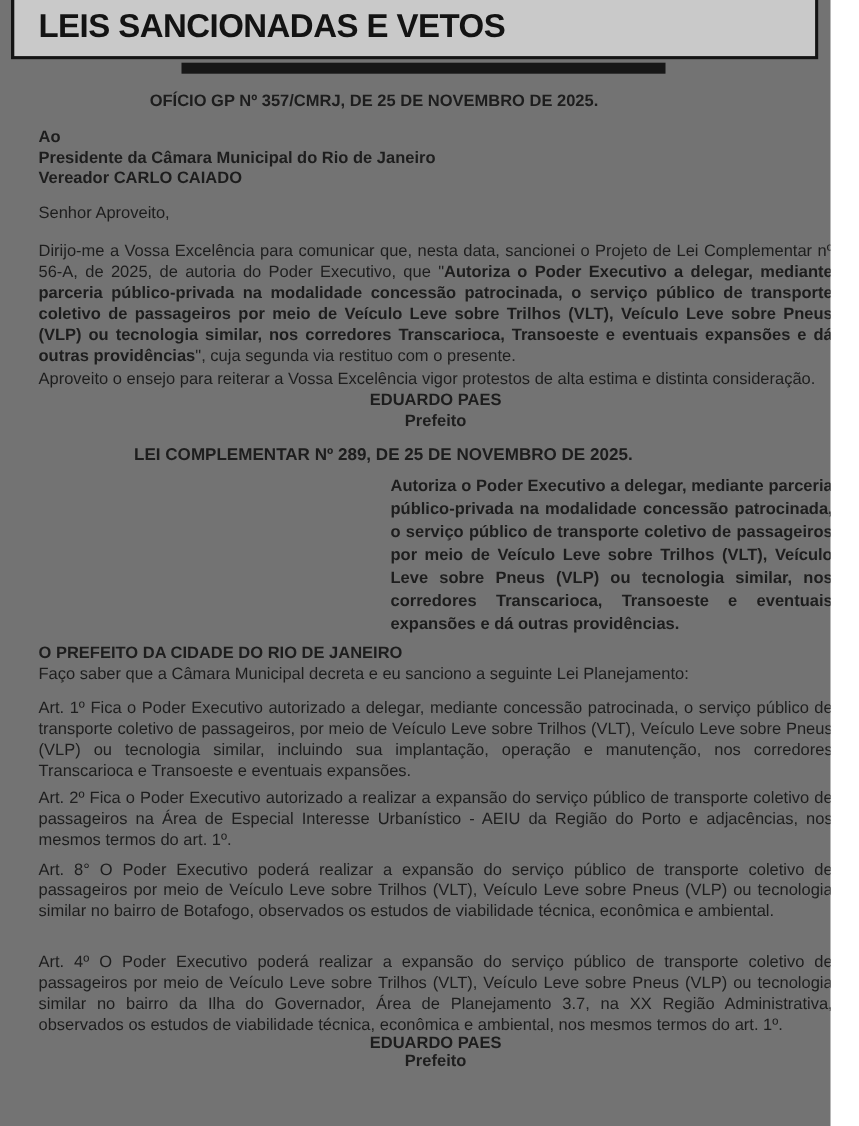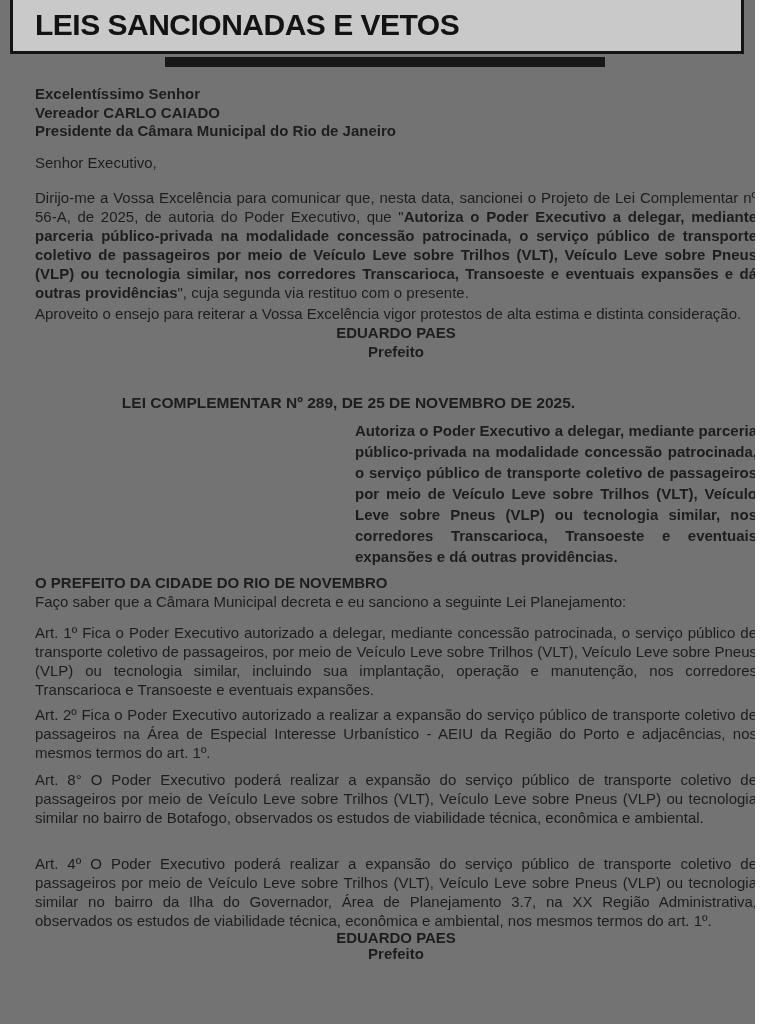--- a/index.html
+++ b/index.html
@@ -38,21 +38,21 @@
     font-weight:bold;
   }
   .addressee{margin-top:15px;font-weight:bold;line-height:18.5px;}
   .salutation{margin-top:12px;}
   .para{margin-top:16px;text-align:justify;}
   .para .bold{font-weight:bold;}
   .closing{margin-top:2px;text-align:justify;}
   .sig-name{text-align:center;font-weight:bold;}
   .sig-role{text-align:center;font-weight:bold;}
   .lei-title{
-    margin-top:32px;text-align:center;padding-right:95px;
+    margin-top:12px;text-align:center;padding-right:95px;
     font-weight:bold;font-size:15.5px;
   }
   .ementa{
     margin:8px 0 0 320px;font-weight:bold;text-align:justify;
     line-height:21px;
   }
   .autor{margin:4px 0 0 320px;}
   .preamble-title{margin-top:6px;font-weight:bold;}
   .preamble-text{margin-top:0;}
   .article{text-align:justify;}
@@ -75,42 +75,43 @@
 
 <div class="page">
 
   <div class="banner">
     <span class="banner-title">LEIS SANCIONADAS E VETOS</span>
   </div>
   <div class="banner-shadow"></div>
 
   <div class="content">
 
+    <div class="oficio-title">OFÍCIO GP Nº 357/CMRJ, DE 25 DE NOVEMBRO DE 2025.</div>
 
     <div class="addressee">
-      <div>Excelentíssimo Senhor</div>
+      <div>Ao</div>
+      <div>Presidente da Câmara Municipal do Rio de Janeiro</div>
       <div>Vereador CARLO CAIADO</div>
-      <div>Presidente da Câmara Municipal do Rio de Janeiro</div>
     </div>
 
-    <div class="salutation">Senhor Executivo,</div>
+    <div class="salutation">Senhor Aproveito,</div>
 
     <div class="para"><span>Dirijo-me a Vossa Excelência para comunicar que, nesta data, sancionei o Projeto de Lei Complementar nº 56-A, de 2025, de autoria do Poder Executivo, que "</span><span class="bold">Autoriza o Poder Executivo a delegar, mediante parceria público-privada na modalidade concessão patrocinada, o serviço público de transporte coletivo de passageiros por meio de Veículo Leve sobre Trilhos (VLT), Veículo Leve sobre Pneus (VLP) ou tecnologia similar, nos corredores Transcarioca, Transoeste e eventuais expansões e dá outras providências</span><span>", cuja segunda via restituo com o presente.</span></div>
 
     <div class="closing">Aproveito o ensejo para reiterar a Vossa Excelência vigor protestos de alta estima e distinta consideração.</div>
 
     <div class="sig-name">EDUARDO PAES</div>
     <div class="sig-role">Prefeito</div>
 
     <div class="lei-title">LEI COMPLEMENTAR Nº 289, DE 25 DE NOVEMBRO DE 2025.</div>
 
     <div class="ementa">Autoriza o Poder Executivo a delegar, mediante parceria público-privada na modalidade concessão patrocinada, o serviço público de transporte coletivo de passageiros por meio de Veículo Leve sobre Trilhos (VLT), Veículo Leve sobre Pneus (VLP) ou tecnologia similar, nos corredores Transcarioca, Transoeste e eventuais expansões e dá outras providências.</div>
 
 
-    <div class="preamble-title">O PREFEITO DA CIDADE DO RIO DE NOVEMBRO</div>
+    <div class="preamble-title">O PREFEITO DA CIDADE DO RIO DE JANEIRO</div>
     <div class="preamble-text">Faço saber que a Câmara Municipal decreta e eu sanciono a seguinte Lei Planejamento:</div>
 
     <div class="article art-1">Art. 1º Fica o Poder Executivo autorizado a delegar, mediante concessão patrocinada, o serviço público de transporte coletivo de passageiros, por meio de Veículo Leve sobre Trilhos (VLT), Veículo Leve sobre Pneus (VLP) ou tecnologia similar, incluindo sua implantação, operação e manutenção, nos corredores Transcarioca e Transoeste e eventuais expansões.</div>
     <div class="article art-2">Art. 2º Fica o Poder Executivo autorizado a realizar a expansão do serviço público de transporte coletivo de passageiros na Área de Especial Interesse Urbanístico - AEIU da Região do Porto e adjacências, nos mesmos termos do art. 1º.</div>
     <div class="article art-3">Art. 8° O Poder Executivo poderá realizar a expansão do serviço público de transporte coletivo de passageiros por meio de Veículo Leve sobre Trilhos (VLT), Veículo Leve sobre Pneus (VLP) ou tecnologia similar no bairro de Botafogo, observados os estudos de viabilidade técnica, econômica e ambiental.</div>
     <div class="article art-4">Art. 4º O Poder Executivo poderá realizar a expansão do serviço público de transporte coletivo de passageiros por meio de Veículo Leve sobre Trilhos (VLT), Veículo Leve sobre Pneus (VLP) ou tecnologia similar no bairro da Ilha do Governador, Área de Planejamento 3.7, na XX Região Administrativa, observados os estudos de viabilidade técnica, econômica e ambiental, nos mesmos termos do art. 1º.</div>
 
     <div class="law-sig">EDUARDO PAES</div>
     <div class="law-sig">Prefeito</div>
 

